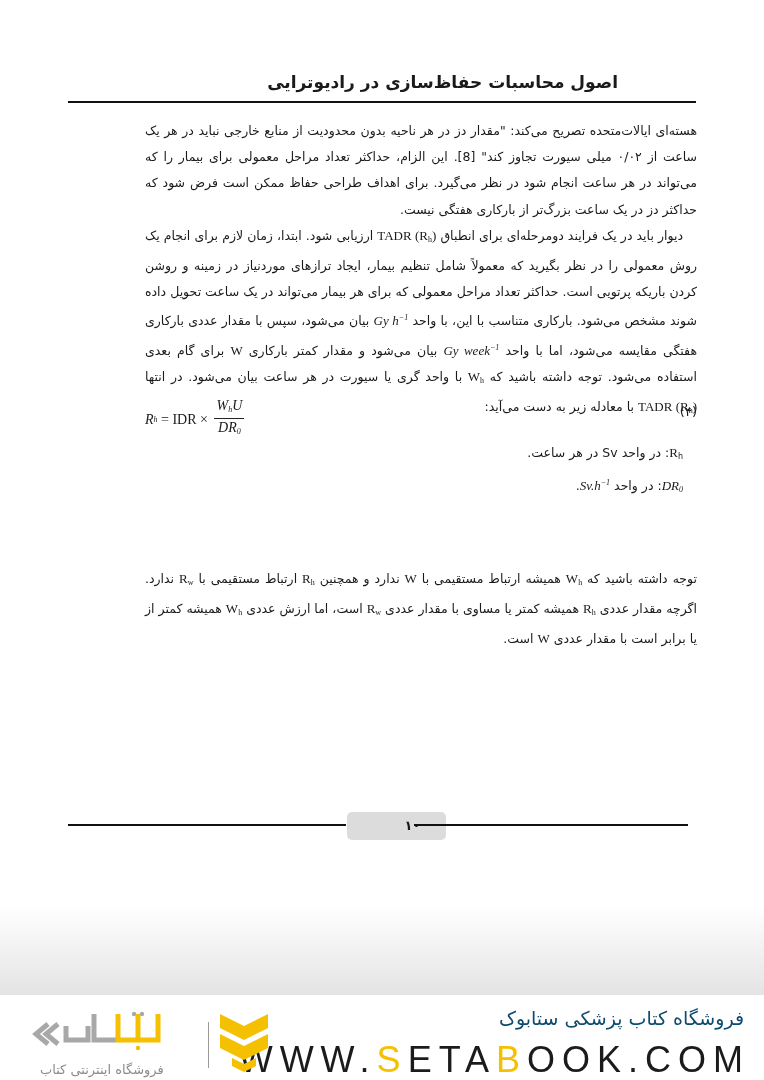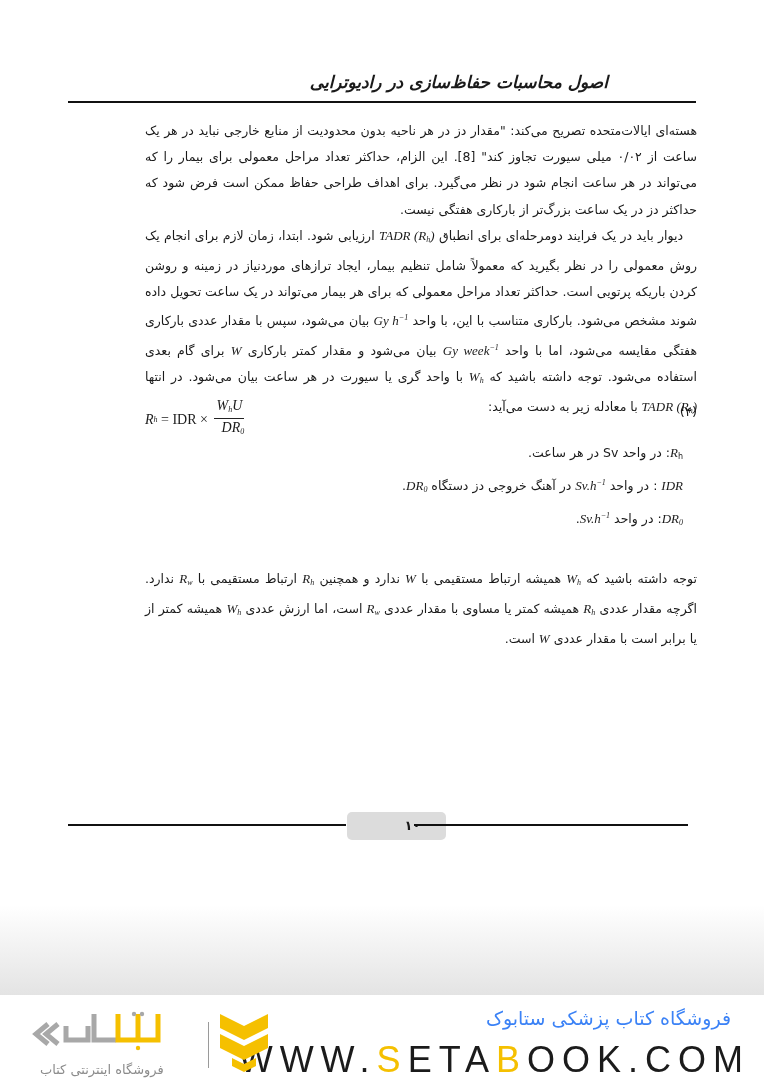--- a/index.html
+++ b/index.html
@@ -4,37 +4,37 @@
   <style>
     html, body { margin: 0; padding: 0; }
     body {
       width: 764px; height: 1080px; position: relative; overflow: hidden;
       background: #ffffff;
       font-family: "DejaVu Sans", sans-serif;
       color: #1a1a1a;
     }
     .page { position: absolute; left: 0; top: 0; width: 764px; height: 1000px; background: #fff; }
     .header-title {
-      position: absolute; right: 156px; top: 72px;
-      font-size: 17px; font-weight: bold; direction: rtl; white-space: nowrap; font-style: italic;
+      position: absolute; right: 146px; top: 72px;
+      font-size: 17px; font-weight: bold; direction: rtl; white-space: nowrap;
     }
     .header-rule { position: absolute; left: 68px; top: 101px; width: 628px; height: 2px; background: #111; }
     .body-text {
       position: absolute; left: 145px; top: 118px; width: 552px;
       direction: rtl; text-align: justify; font-size: 12.5px; line-height: 26.2px;
     }
     .body-text p { margin: 0; }
     .indent { text-indent: 14px; }
-    .lat { font-family: "Liberation Serif", serif; font-size: 13px; font-style: italic; }
+    .lat { font-family: "Liberation Serif", serif; font-size: 13px; }
     .it { font-family: "Liberation Serif", serif; font-style: italic; font-size: 13px; }
     sub.s { font-size: 8px; vertical-align: -2px; }
     sup.s { font-size: 8px; vertical-align: 5px; }
     .eq-row { position: absolute; left: 145px; top: 392px; width: 552px; height: 45px; }
     .eq { position: absolute; left: 0; top: 6px; font-family: "Liberation Serif", serif; font-style: italic; font-size: 14px; display: flex; align-items: center; }
-    .frac { display: inline-flex; flex-direction: column; align-items: flex-end; margin-left: 3px; }
+    .frac { display: inline-flex; flex-direction: column; align-items: center; margin-left: 3px; }
     .frac .num { border-bottom: 1px solid #222; padding: 0 2px; line-height: 16px; }
     .frac .den { line-height: 18px; }
     .eq-number { position: absolute; right: 0; top: 12px; font-size: 13px; direction: rtl; }
     .defs {
       position: absolute; right: 67px; top: 440px; width: 552px;
       direction: rtl; font-size: 12.5px; line-height: 26px;
     }
     .defs p { margin: 0; }
     .defs .item { padding-right: 14px; }
     .note {
@@ -46,21 +46,21 @@
     .footer-line.left { left: 68px; width: 278px; }
     .footer-line.right { left: 414px; width: 274px; }
     .page-badge {
       position: absolute; left: 347px; top: 812px; width: 67px; height: 28px;
       background: #dcdcdc; border-radius: 5px; text-align: center;
       font-size: 13px; line-height: 28px; font-weight: bold; padding-left: 32px;
     }
     .fade { position: absolute; left: 0; top: 905px; width: 764px; height: 95px;
       background: linear-gradient(#ffffff, #e2e2e2); }
     .banner { position: absolute; left: 0; top: 995px; width: 764px; height: 85px; background: #fff; }
-    .banner-title { position: absolute; right: 33px; top: 12px; direction: rtl; font-size: 19px; color: #3b82f6; }
+    .banner-title { position: absolute; right: 20px; top: 12px; direction: rtl; font-size: 19px; color: #0c4a6e; }
     .banner-url { position: absolute; right: 14px; top: 44px; font-family: "Liberation Sans", sans-serif; font-size: 36px; letter-spacing: 7px; color: #1b1b1b; }
     .banner-url .hl { color: #f5c000; }
     .logo { position: absolute; left: 28px; top: 1010px; width: 270px; height: 66px; }
     .logo-divider { position: absolute; left: 208px; top: 1022px; width: 1px; height: 46px; background: #9a9a9a; }
     .logo-text { position: absolute; left: 40px; top: 1062px; direction: rtl; font-size: 13px; color: #8c8c8c; text-align: center; }
   </style>
 </head>
 <body>
 
 <div class="page">
@@ -80,21 +80,20 @@
       <span class="frac">
         <span class="num"><span>W</span><sub class="s">h</sub><span>U</span></span>
         <span class="den"><span>DR</span><sub class="s">0</sub></span>
       </span>
     </div>
     <div class="eq-number">(۴)</div>
   </div>
 
   <div class="defs">
     <p class="item"><span class="lat">R</span><sub class="s">h</sub><span>: در واحد Sv در هر ساعت.</span></p>
-    <p class="item"><span class="lat">IDR</span><span> : در واحد </span><span class="it"><span>Sv.h</span><sup class="s">−1</sup></span><span> در آهنگ خروجی دز دستگاه </span><span class="it"><span>DR</span><sub class="s">0</sub></span><span>.</span></p>
     <p class="item"><span class="it"><span>DR</span><sub class="s">0</sub></span><span>: در واحد </span><span class="it"><span>Sv.h</span><sup class="s">−1</sup></span><span>.</span></p>
   </div>
 
   <div class="note">
     <p><span>توجه داشته باشید که </span><span class="lat"><span>W</span><sub class="s">h</sub></span><span> همیشه ارتباط مستقیمی با </span><span class="lat">W</span><span> ندارد و همچنین </span><span class="lat"><span>R</span><sub class="s">h</sub></span><span> ارتباط مستقیمی با </span><span class="lat"><span>R</span><sub class="s">w</sub></span><span> ندارد. اگرچه مقدار عددی </span><span class="lat"><span>R</span><sub class="s">h</sub></span><span> همیشه کمتر یا مساوی با مقدار عددی </span><span class="lat"><span>R</span><sub class="s">w</sub></span><span> است، اما ارزش عددی </span><span class="lat"><span>W</span><sub class="s">h</sub></span><span> همیشه کمتر از یا برابر است با مقدار عددی </span><span class="lat">W</span><span> است.</span></p>
   </div>
 
   <div class="footer-line left"></div>
   <div class="page-badge">۱۰</div>
   <div class="footer-line right"></div>

